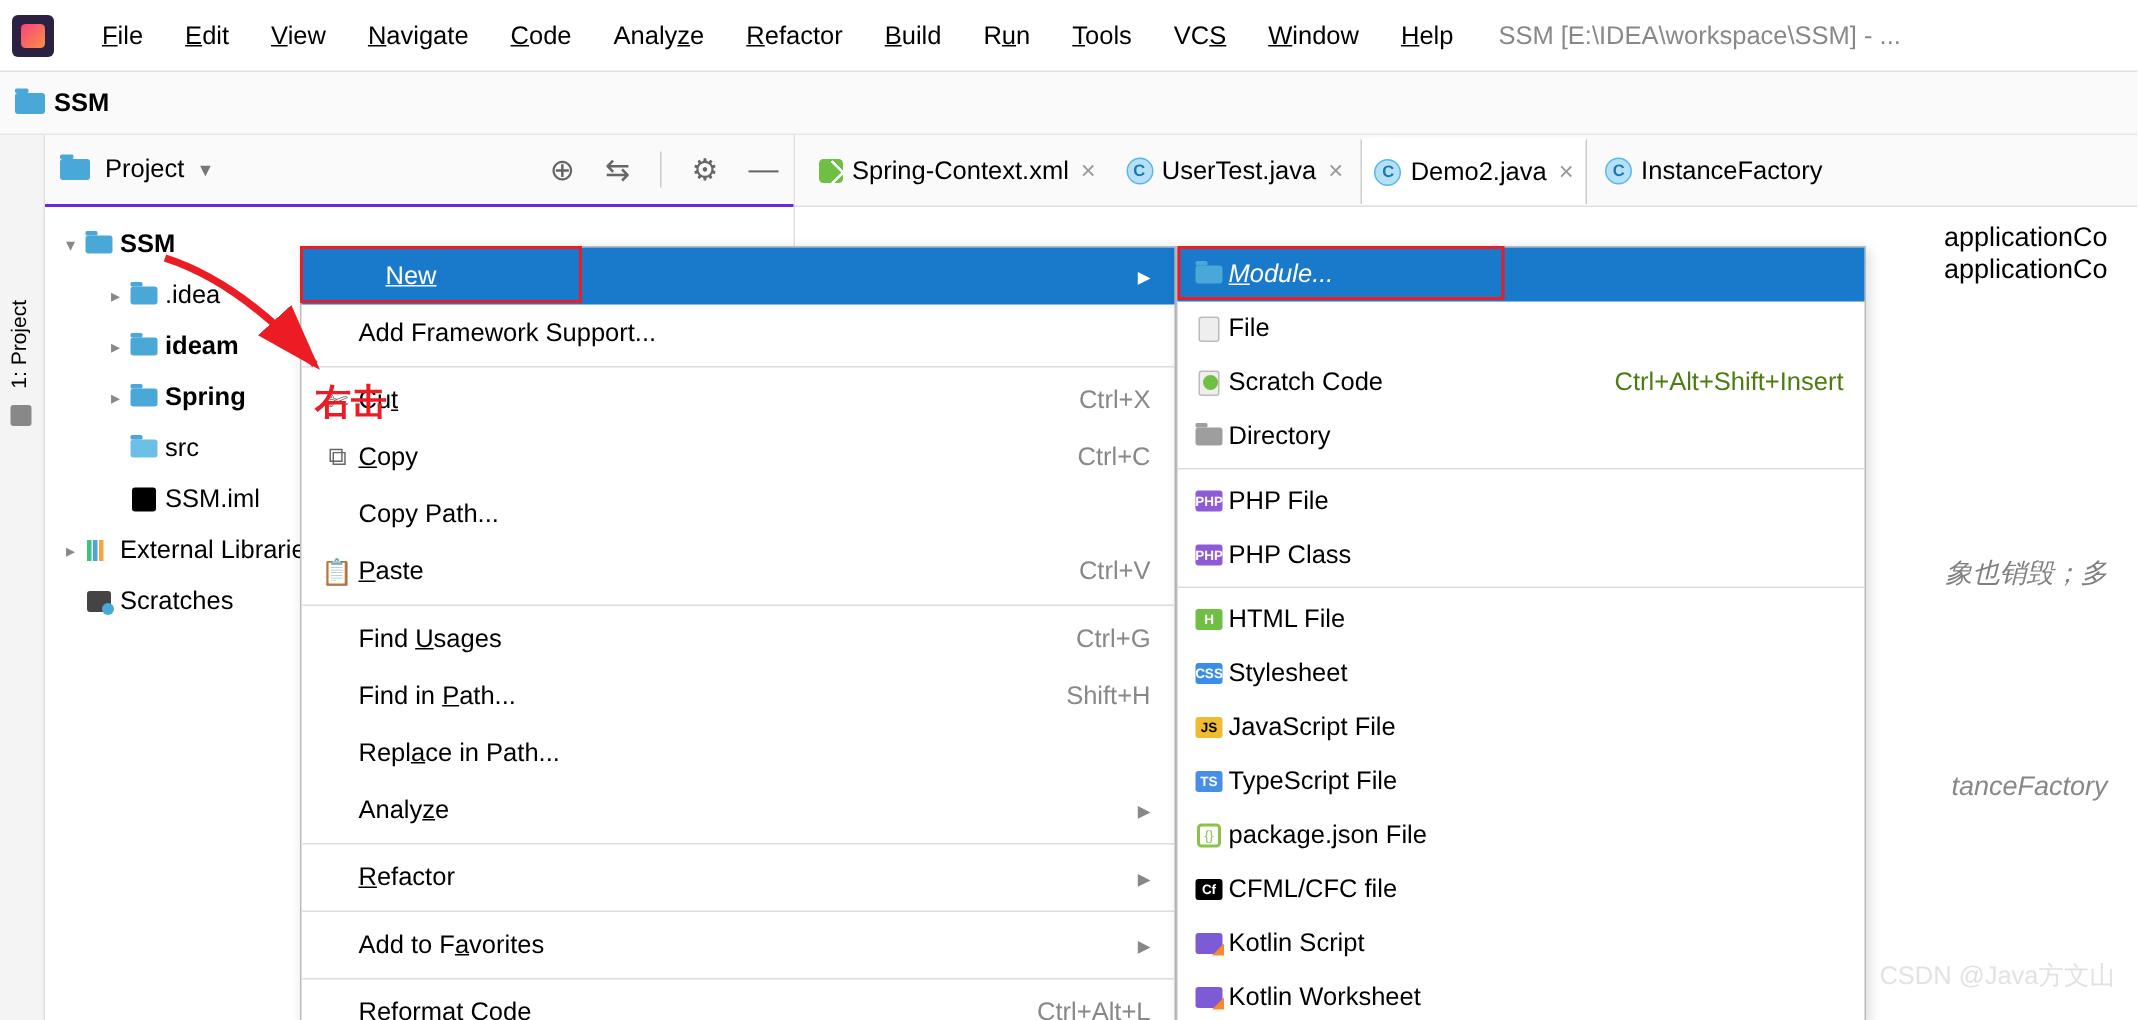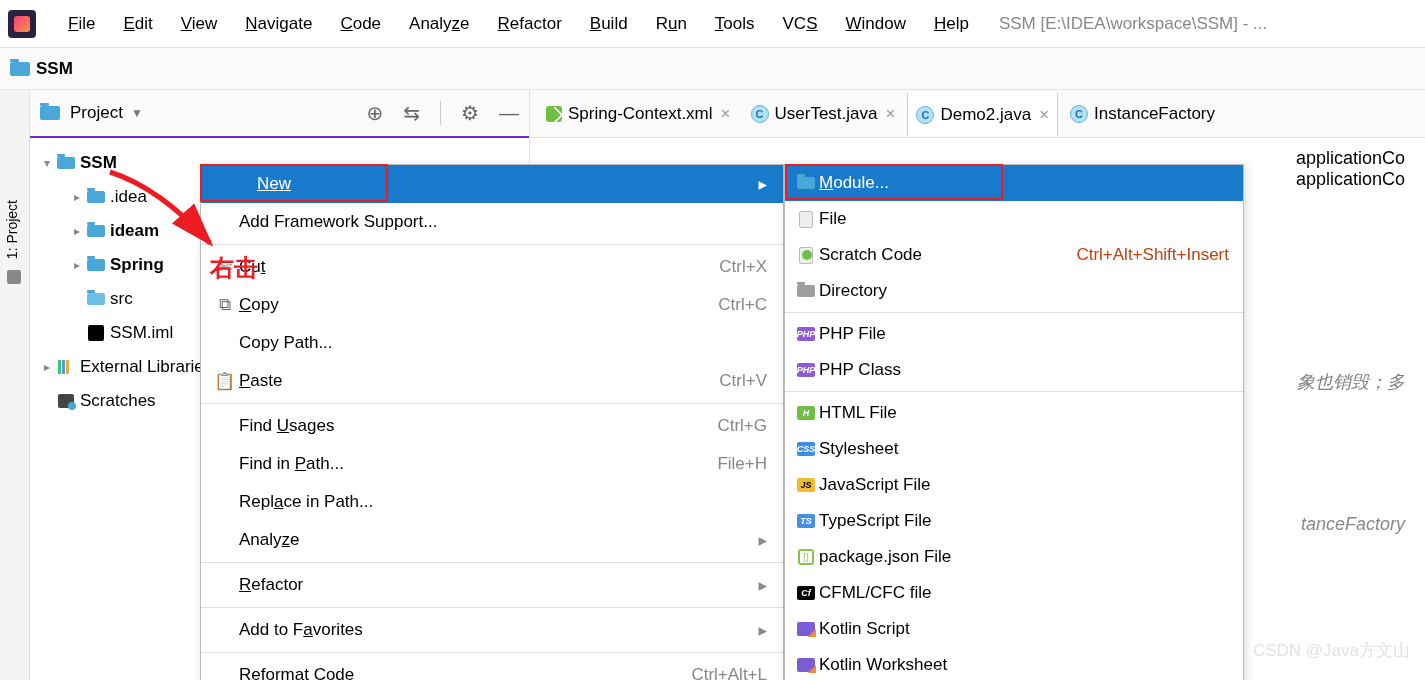--- a/index.html
+++ b/index.html
@@ -79,28 +79,28 @@
     .ctx-row .arrr { color:#888; margin-left:8px; }
     .ctx-row.hover { background:#1979ca; color:#fff;padding-left:28px; }
     .ctx-row.hover .sc, .ctx-row.hover .arrr { color:#fff; }
     .ctx-sep { height:1px; background:#ddd; margin: 3px 0; }
     .ul { text-decoration: underline; }
 
     
     .sub-menu { position: absolute; top: 164px; left: 784px; width: 460px; background:#fff; border:1px solid #bbb; box-shadow: 2px 2px 8px rgba(0,0,0,0.15); z-index: 21; font-size:17px; }
     .sub-row { display:flex; align-items:center; height: 36px; padding: 0 14px 0 8px; }
     .sub-row .ic { width: 26px; display:flex; justify-content:center; align-items:center; }
-    .sub-row.hover { background:#1979ca; color:#fff; }
+    .sub-row.hover { background:#1979ca; color:#fff;font-style:italic; }
     .fi-module { width:18px; height:12px; background:#4aa8d8; border-radius:2px; position:relative; }
     .fi-module::before{content:"";position:absolute;top:-3px;left:0;width:8px;height:3px;background:#4aa8d8;border-radius:1px;}
     .fi-file { width:14px; height:17px; background:#eee; border:1px solid #bbb; border-radius:2px; }
     .fi-file.green::after{content:"";display:block;margin:2px;width:10px;height:10px;background:#6fbf44;border-radius:50%;}
     .fi-dir { width:18px; height:12px; background:#9e9e9e; border-radius:2px; position:relative; }
     .fi-dir::before{content:"";position:absolute;top:-3px;left:0;width:8px;height:3px;background:#9e9e9e;border-radius:1px;}
-    .fi-badge { width:18px; height:14px; border-radius:2px; display:flex;align-items:center;justify-content:center;font-size:9px;font-weight:700;color:#fff;font-style:italic;}
+    .fi-badge { width:18px; height:14px; border-radius:2px; display:flex;align-items:center;justify-content:center;font-size:9px;font-weight:700;color:#fff;}
     .php { background:#8e5bd6; } .css { background:#3b8ee6; } .js{background:#f0bb2e;color:#000;} .ts{background:#468ee6;} .h{background:#6fbf44;}
     .cfc{background:#000000;} .k{background:#7d5bd6;position:relative;} 
     .k::before{content:"";position:absolute;right:-1px;bottom:-1px;width:0;height:0;border-left:8px solid transparent;border-bottom:8px solid #f58b2e;}
     .json-ico { width:16px;height:16px;border:2px solid #8bc34a;border-radius:3px;display:flex;align-items:center;justify-content:center;font-size:9px;color:#8bc34a;}
 
     
     .redbox1 { position:absolute; top:164px; left:200px; width:188px; height:38px; border:2px solid #ec1c24; z-index:30; pointer-events:none; }
     .redbox2 { position:absolute; top:164px; left:785px; width:218px; height:36px; border:2px solid #ec1c24; z-index:30; pointer-events:none; }
     .arrow-anno { position:absolute; top:168px; left:90px; z-index:31; pointer-events:none; }
     .arrow-anno svg { overflow:visible; }
@@ -278,21 +278,21 @@
   </div>
   <div class="ctx-sep"></div>
   <div class="ctx-row">
     <span class="icon-col"></span>
       <span class="lbl"><span>Find </span><span class="ul">U</span><span>sages</span></span>
       <span class="sc">Ctrl+G</span>
   </div>
   <div class="ctx-row">
     <span class="icon-col"></span>
       <span class="lbl"><span>Find in </span><span class="ul">P</span><span>ath...</span></span>
-      <span class="sc">File+H</span>
+      <span class="sc">Shift+H</span>
   </div>
   <div class="ctx-row">
     <span class="icon-col"></span>
       <span class="lbl"><span>Repl</span><span class="ul">a</span><span>ce in Path...</span></span>
   </div>
   <div class="ctx-row">
     <span class="icon-col"></span>
       <span class="lbl"><span>Analy</span><span class="ul">z</span><span>e</span></span>
       <span class="arrr">▸</span>
   </div>
@@ -327,21 +327,21 @@
       <span class="ic">
         <span class="fi-file"></span>
       </span>
       <span class="lbl">File</span>
     </div>
   <div class="sub-row">
       <span class="ic">
         <span class="fi-file green"></span>
       </span>
       <span class="lbl">Scratch Code</span>
-      <span class="sc" style="margin-left:auto;color:#c2410c;">Ctrl+Alt+Shift+Insert</span>
+      <span class="sc" style="margin-left:auto;color:#4d7c0f;">Ctrl+Alt+Shift+Insert</span>
     </div>
   <div class="sub-row">
       <span class="ic">
         <span class="fi-dir"></span>
       </span>
       <span class="lbl">Directory</span>
     </div>
   <div class="ctx-sep"></div>
   <div class="sub-row">
       <span class="ic">

